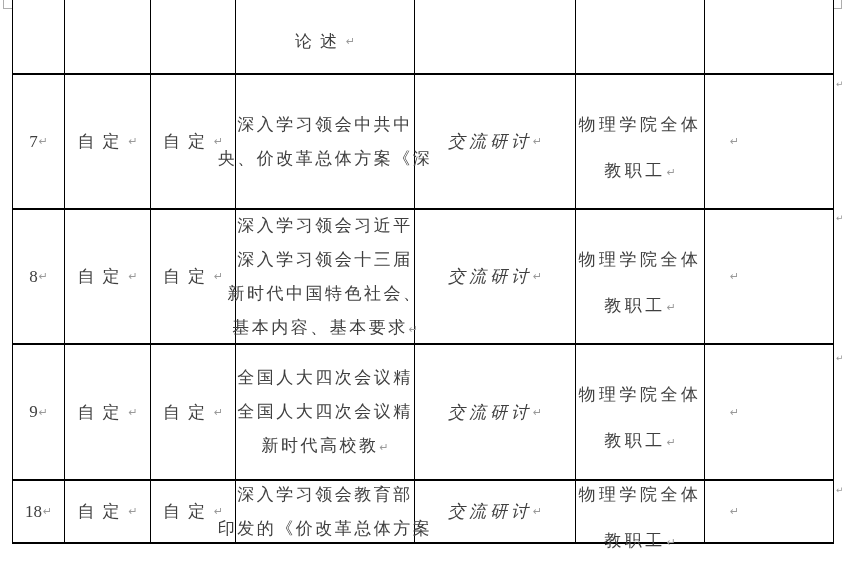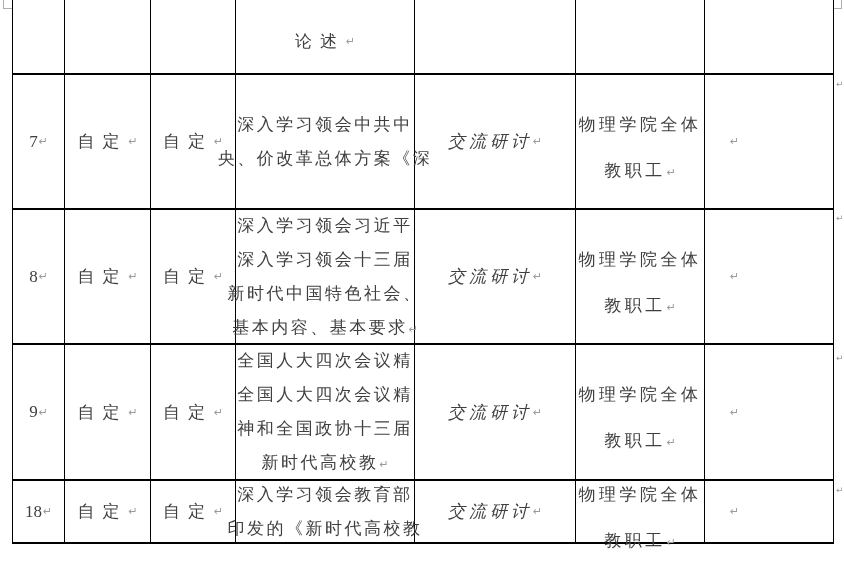--- a/index.html
+++ b/index.html
@@ -139,21 +139,20 @@
       <span class="ls-wide">自定</span>
         <span class="pmark">↵</span>
     </div>
     <div class="cell">
       <span class="ls-wide">自定</span>
         <span class="pmark">↵</span>
     </div>
     <div class="cell multiline">
       <div class="line ls-content"><span>全国人大四次会议精</span></div>
       <div class="line ls-content"><span>全国人大四次会议精</span></div>
-      <div class="line ls-content"><span>神和全国政协十三届</span></div>
       <div class="line ls-content"><span>新时代高校教</span><span class="pmark">↵</span></div>
     </div>
     <div class="cell">
       <span class="ls-mid">交流研讨</span>
         <span class="pmark">↵</span>
     </div>
     <div class="cell multiline">
       <div class="line ls-part"><span>物理学院全体</span></div>
       <div class="line ls-part"><span>教职工</span><span class="pmark">↵</span></div>
     </div>
@@ -168,21 +167,21 @@
     <div class="cell">
       <span class="ls-wide">自定</span>
         <span class="pmark">↵</span>
     </div>
     <div class="cell">
       <span class="ls-wide">自定</span>
         <span class="pmark">↵</span>
     </div>
     <div class="cell multiline">
       <div class="line ls-content"><span>深入学习领会教育部</span></div>
-      <div class="line ls-content"><span>印发的《新时代高校教</span></div>
+      <div class="line ls-content"><span>印发的《价改革总体方案</span></div>
     </div>
     <div class="cell">
       <span class="ls-mid">交流研讨</span>
         <span class="pmark">↵</span>
     </div>
     <div class="cell multiline">
       <div class="line ls-part"><span>物理学院全体</span></div>
       <div class="line ls-part"><span>教职工</span><span class="pmark">↵</span></div>
     </div>
     <div class="cell note-cell">

